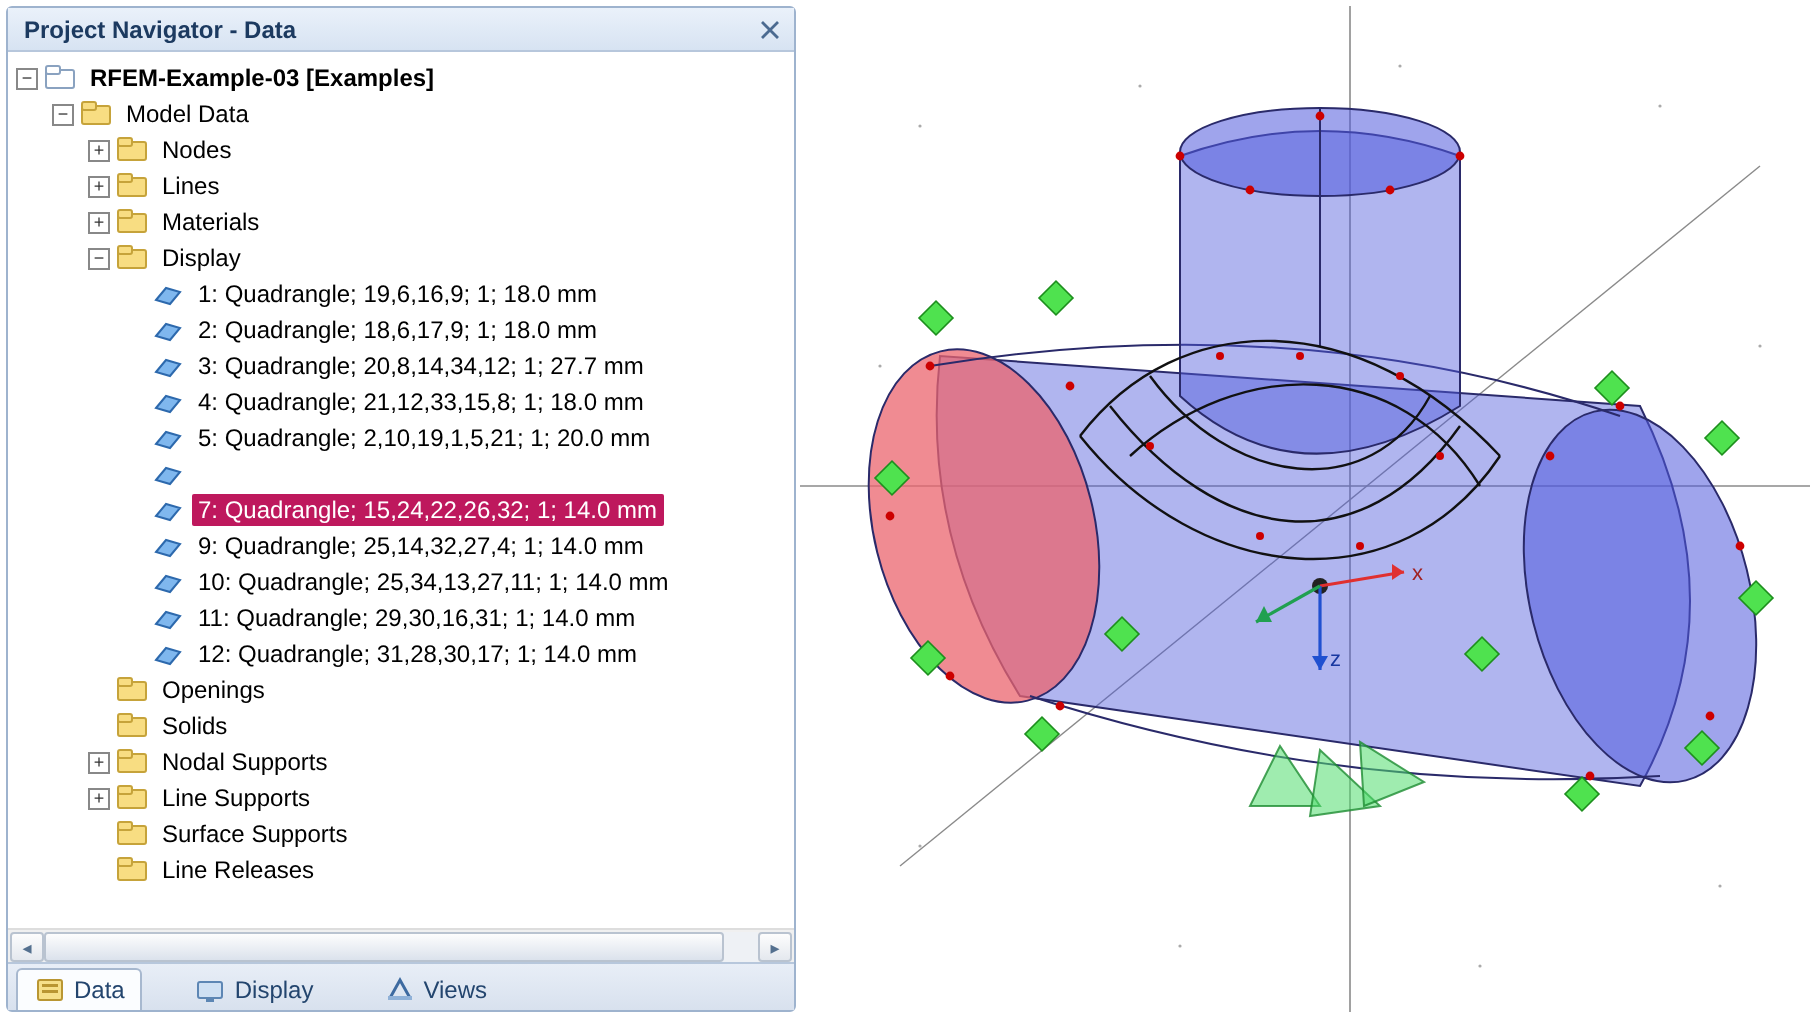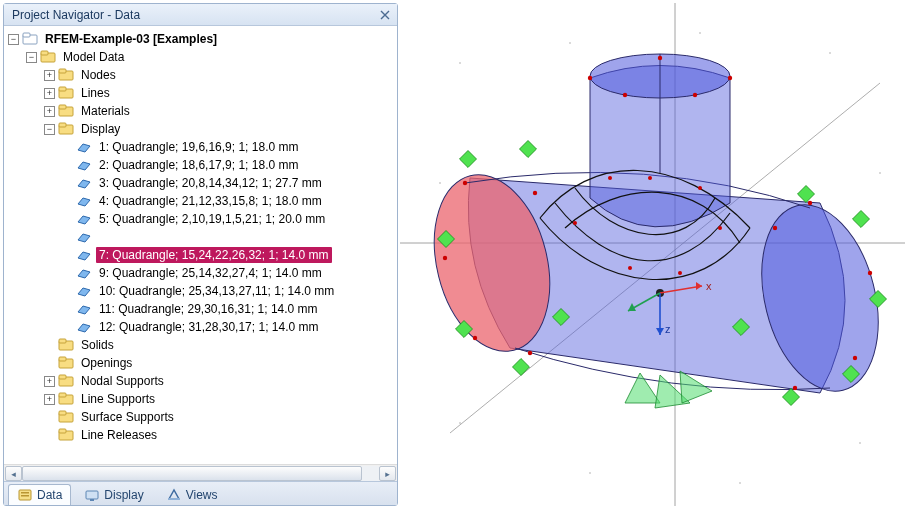--- a/index.html
+++ b/index.html
@@ -21,21 +21,21 @@
     border: 1px solid #9eb3ce;
     border-radius: 3px;
     display: flex; flex-direction: column;
   }
   .panel-header {
     height: 22px;
     background: linear-gradient(#eaf1fa, #d7e3f2);
     border-bottom: 1px solid #b7c7dc;
     display: flex; align-items: center;
     padding: 0 4px 0 8px;
-    font-weight: normal;
+    font-weight: bold;
     color: #1c3a60;
   }
   .panel-header .spacer { flex: 1; }
   .close-btn {
     width: 16px; height: 16px;
     display: flex; align-items: center; justify-content: center;
     color: #4b6a90; cursor: pointer;
   }
   .tree-wrap {
     flex: 1;
@@ -100,21 +100,21 @@
     border-top: 1px solid #b7c7dc;
     display: flex; align-items: stretch;
     padding: 2px 4px 0;
   }
   .tab {
     display: flex; align-items: center;
     padding: 0 8px;
     border: 1px solid transparent;
     border-bottom: none;
     border-radius: 3px 3px 0 0;
-    margin-right: 4px;
+    margin-right: 17px;
     color: #23456e;
     cursor: pointer;
     text-align: center;
   }
   .tab.active {
     background: #fbfdff;
     border-color: #a7b8cf;
   }
   .tab .icon { margin-right: 4px; }
   .viewport {
@@ -337,33 +337,33 @@
      </li>
      <li>
                     <div class="row">
     <span class="expander blank"></span>
     <span class="icon">
                         <svg width="16" height="16">
                           <rect x="1" y="4" width="14" height="9" rx="1" fill="#f8dd82" stroke="#c6a33a"></rect>
                           <rect x="1" y="2" width="7" height="4" rx="1" fill="#f8dd82" stroke="#c6a33a"></rect>
                         </svg>
                       </span>
+    <span class="label">Openings</span>
+  </div>
+                  </li>
+     <li>
+                    <div class="row">
+    <span class="expander blank"></span>
+    <span class="icon">
+                        <svg width="16" height="16">
+                          <rect x="1" y="4" width="14" height="9" rx="1" fill="#f8dd82" stroke="#c6a33a"></rect>
+                          <rect x="1" y="2" width="7" height="4" rx="1" fill="#f8dd82" stroke="#c6a33a"></rect>
+                        </svg>
+                      </span>
     <span class="label">Solids</span>
-  </div>
-                  </li>
-     <li>
-                    <div class="row">
-    <span class="expander blank"></span>
-    <span class="icon">
-                        <svg width="16" height="16">
-                          <rect x="1" y="4" width="14" height="9" rx="1" fill="#f8dd82" stroke="#c6a33a"></rect>
-                          <rect x="1" y="2" width="7" height="4" rx="1" fill="#f8dd82" stroke="#c6a33a"></rect>
-                        </svg>
-                      </span>
-    <span class="label">Openings</span>
   </div>
                   </li>
      <li>
                     <div class="row">
     <span class="expander">+</span>
     <span class="icon">
                         <svg width="16" height="16">
                           <rect x="1" y="4" width="14" height="9" rx="1" fill="#f8dd82" stroke="#c6a33a"></rect>
                           <rect x="1" y="2" width="7" height="4" rx="1" fill="#f8dd82" stroke="#c6a33a"></rect>
                         </svg>

